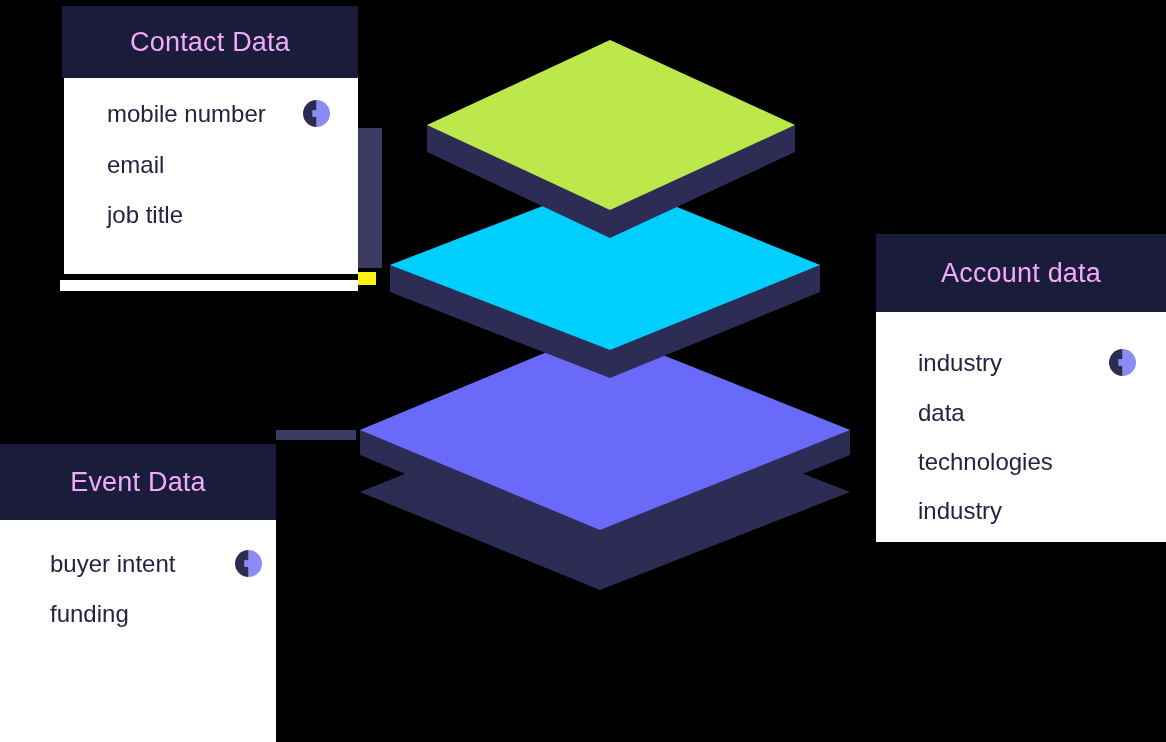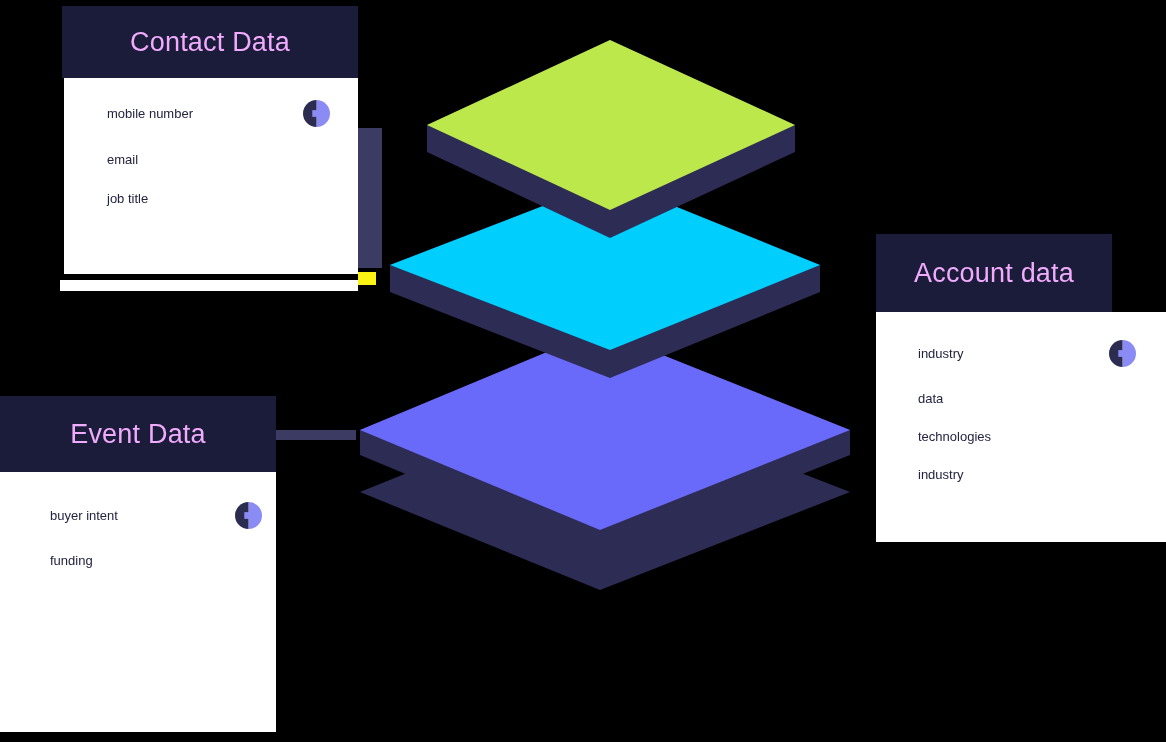--- a/index.html
+++ b/index.html
@@ -70,21 +70,21 @@
   .card-body {
     background: #FFFFFF;
     box-sizing: border-box;
     position: relative;
   }
   .card-row {
     display: flex;
     align-items: center;
     justify-content: space-between;
     color: #232342;
-    font-size: 13px;
+    font-size: 24px;
     line-height: 1;
     white-space: nowrap;
   }
   .card-row-label {
     color: #232342;
   }
 
   
   .logo-mark {
     width: 27px;
@@ -106,35 +106,35 @@
     padding: 22px 28px 0 43px;
   }
   #card-contact .card-row { margin-bottom: 26px; }
 
   
   #card-account {
     left: 876px;
     top: 234px;
     width: 290px;
   }
-  #card-account .card-header { height: 78px; width: 236px; }
+  #card-account .card-header { height: 78px; width: 290px; }
   #card-account .card-body {
     width: 290px;
     height: 230px;
-    padding: 28px 30px 0 42px;
+    padding: 37px 30px 0 42px;
   }
   #card-account .card-row { margin-bottom: 25px; }
 
   
   #card-event {
     left: 0px;
     top: 396px;
     width: 276px;
   }
-  #card-event .card-header { height: 76px; width: 276px; }
+  #card-event .card-header { height: 76px; width: 276px; margin-top: 48px; }
   #card-event .card-body {
     width: 276px;
     height: 260px;
     padding: 30px 14px 0 50px;
   }
   #card-event .card-row { margin-bottom: 25px; }
 </style>
 </head>
 <body>
 

